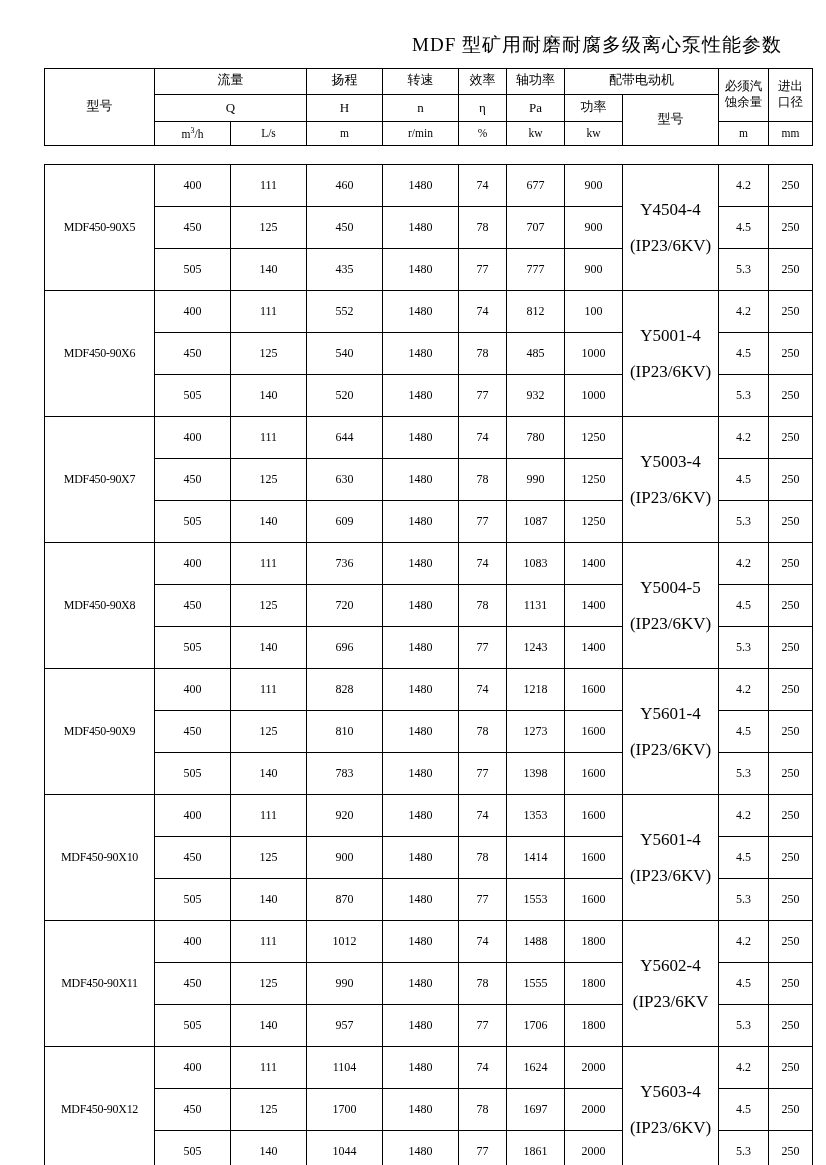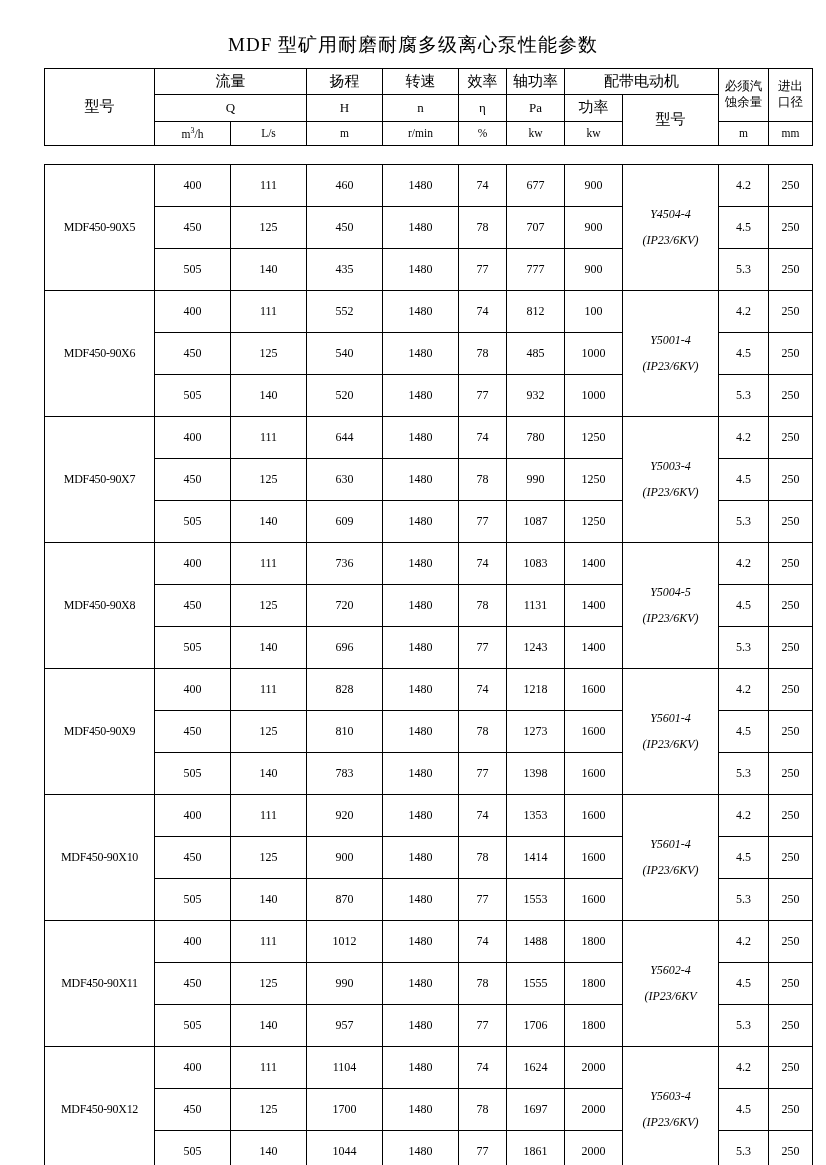--- a/index.html
+++ b/index.html
@@ -15,21 +15,21 @@
     position: relative;
   }
   .page {
     width: 826px;
     height: 1165px;
     position: relative;
     box-sizing: border-box;
     padding: 0 44px;
   }
   .doc-title {
-    text-align: center;
+    text-align: right;
     font-size: 19px;
     font-family: "Liberation Serif", serif;
     letter-spacing: 1px;
     padding-top: 32px;
     padding-bottom: 10px;
     white-space: nowrap;
   }
   table {
     border-collapse: collapse;
     table-layout: fixed;
@@ -46,22 +46,22 @@
     vertical-align: middle;
     padding: 0;
     font-weight: normal;
     font-size: 12px;
     line-height: 1.15;
   }
   .h-row1 td { height: 25px; }
   .h-row2 td { height: 26px; }
   .h-row3 td { height: 23px; }
   .hdr-cn {
-    font-size: 15px;
-    font-family: Liberation Serif, serif;
+    font-size: 13px;
+    font-family: Liberation Mono, monospace;
   }
   .hdr-sym {
     font-size: 13px;
     font-family: "Liberation Serif", serif;
     font-style: normal;
   }
   .hdr-unit {
     font-size: 11.5px;
     margin-top: 16px;
   }
@@ -70,23 +70,22 @@
     font-size: 12.5px;
   }
   .body-table td {
     height: 41px;
   }
   .model-cell {
     font-size: 12px;
     letter-spacing: -0.3px;
   }
   .motor-cell {
-    font-size: 12px;
+    font-size: 17px;
     line-height: 2.1;
-    font-style: italic;
   }
   .motor-cell .m1 { display: block; }
   .motor-cell .m2 { display: block; }
   sup {
     font-size: 8px;
     vertical-align: super;
   }
   .col-model { width: 110px; }
   .col-q1    { width: 76px; }
   .col-q2    { width: 76px; }

